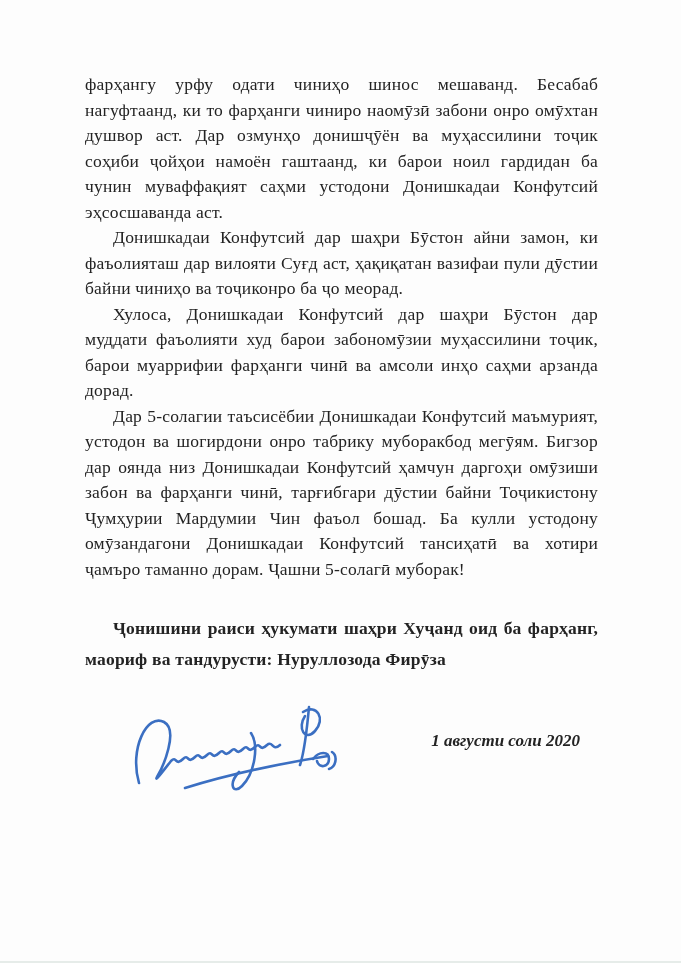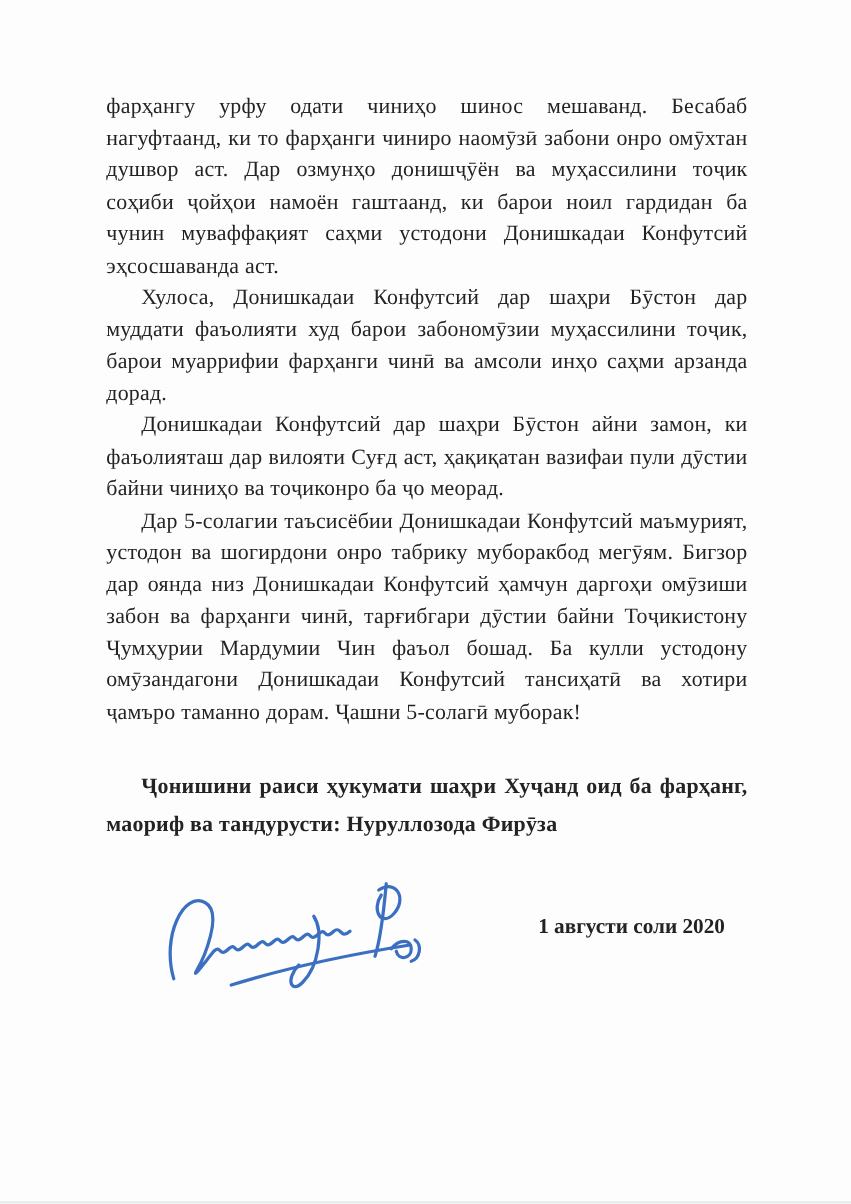--- a/index.html
+++ b/index.html
@@ -32,20 +32,21 @@
     line-height: 31px;
     font-weight: bold;
     text-align: justify;
     text-indent: 28px;
     letter-spacing: 0.2px;
   }
   .sig-row {
     position: relative;
     margin-top: 24px;
     height: 100px;
+    font-style: italic;
   }
   .signature-svg {
     position: absolute;
     left: 42px;
     top: 2px;
     width: 218px;
     height: 94px;
   }
   .date-line {
     position: absolute;
@@ -61,22 +62,22 @@
     width: 100%; height: 2px;
     background: #e6ece9;
   }
 </style>
 </head>
 <body>
 
 <div class="page">
   <div class="text-block">
     <p class="body-para">фарҳангу урфу одати чиниҳо шинос мешаванд. Бесабаб нагуфтаанд, ки то фарҳанги чиниро наомӯзӣ забони онро омӯхтан душвор аст. Дар озмунҳо донишҷӯён ва муҳассилини тоҷик соҳиби ҷойҳои намоён гаштаанд, ки барои ноил гардидан ба чунин муваффақият саҳми устодони Донишкадаи Конфутсий эҳсосшаванда аст.</p>
+    <p class="body-para indent">Донишкадаи Конфутсий дар шаҳри Бӯстон айни замон, ки фаъолияташ дар вилояти Суғд аст, ҳақиқатан вазифаи пули дӯстии байни чиниҳо ва тоҷиконро ба ҷо меорад.</p>
     <p class="body-para indent">Хулоса, Донишкадаи Конфутсий дар шаҳри Бӯстон дар муддати фаъолияти худ барои забономӯзии муҳассилини тоҷик, барои муаррифии фарҳанги чинӣ ва амсоли инҳо саҳми арзанда дорад.</p>
-    <p class="body-para indent">Донишкадаи Конфутсий дар шаҳри Бӯстон айни замон, ки фаъолияташ дар вилояти Суғд аст, ҳақиқатан вазифаи пули дӯстии байни чиниҳо ва тоҷиконро ба ҷо меорад.</p>
     <p class="body-para indent">Дар 5-солагии таъсисёбии Донишкадаи Конфутсий маъмурият, устодон ва шогирдони онро табрику муборакбод мегӯям. Бигзор дар оянда низ Донишкадаи Конфутсий ҳамчун даргоҳи омӯзиши забон ва фарҳанги чинӣ, тарғибгари дӯстии байни Тоҷикистону Ҷумҳурии Мардумии Чин фаъол бошад. Ба кулли устодону омӯзандагони Донишкадаи Конфутсий тансиҳатӣ ва хотири ҷамъро таманно дорам. Ҷашни 5-солагӣ муборак!</p>
 
     <p class="signatory">Ҷонишини раиси ҳукумати шаҳри Хуҷанд оид ба фарҳанг, маориф ва тандурусти: Нуруллозода Фирӯза</p>
 
     <div class="sig-row">
       <svg class="signature-svg" viewBox="0 0 218 94" fill="none" stroke="currentColor" stroke-width="2.6" stroke-linecap="round" stroke-linejoin="round" style="color: rgb(59, 111, 194);">
         <path d="M12,82 C2,48 20,12 37,21 C52,29 36,66 30,76 C27,82 36,70 44,60 C50,54 48,66 56,58 C62,52 60,64 68,56 C74,50 72,62 80,54 C86,48 84,60 92,52 C98,46 96,58 104,50 C110,44 108,56 116,48 C122,42 120,54 128,46 C134,40 132,52 140,44 C146,39 145,51 153,44"></path>
         <path d="M124,32 C132,44 128,72 115,85 C106,94 101,83 112,71"></path>
         <path d="M58,87 C100,74 150,63 201,55"></path>
         <path d="M176,11 C190,2 199,18 188,30 C178,41 170,27 178,15"></path>

